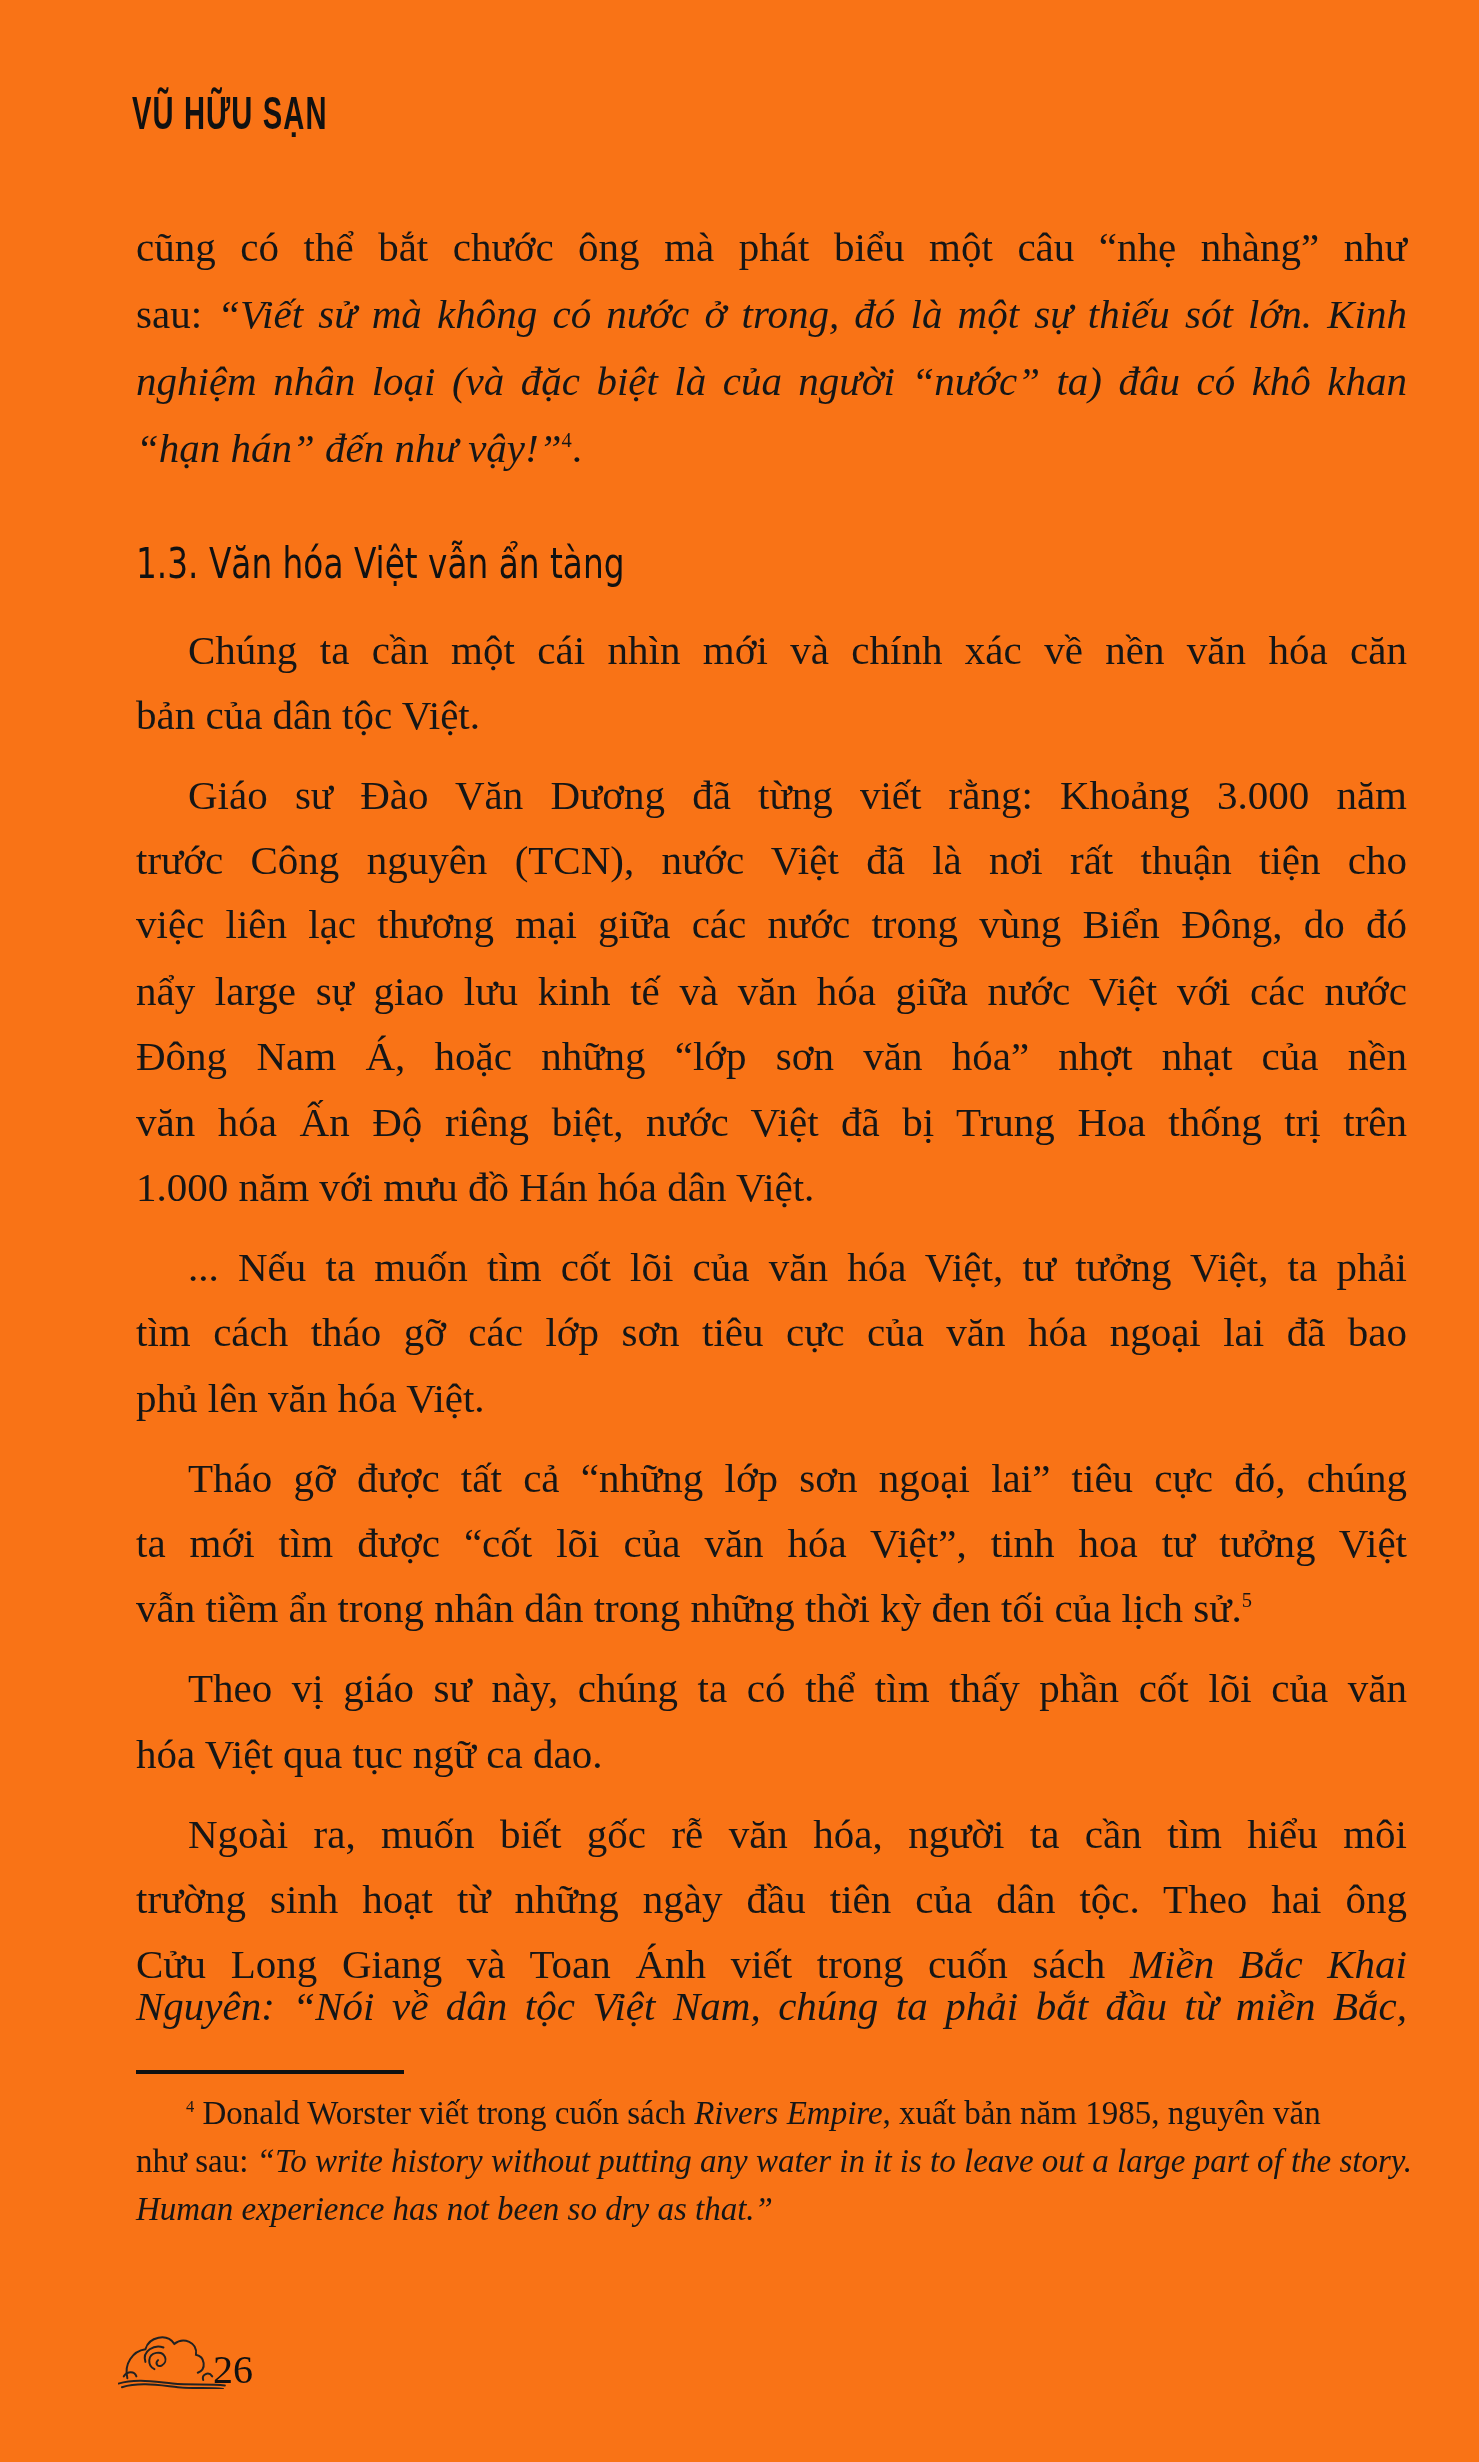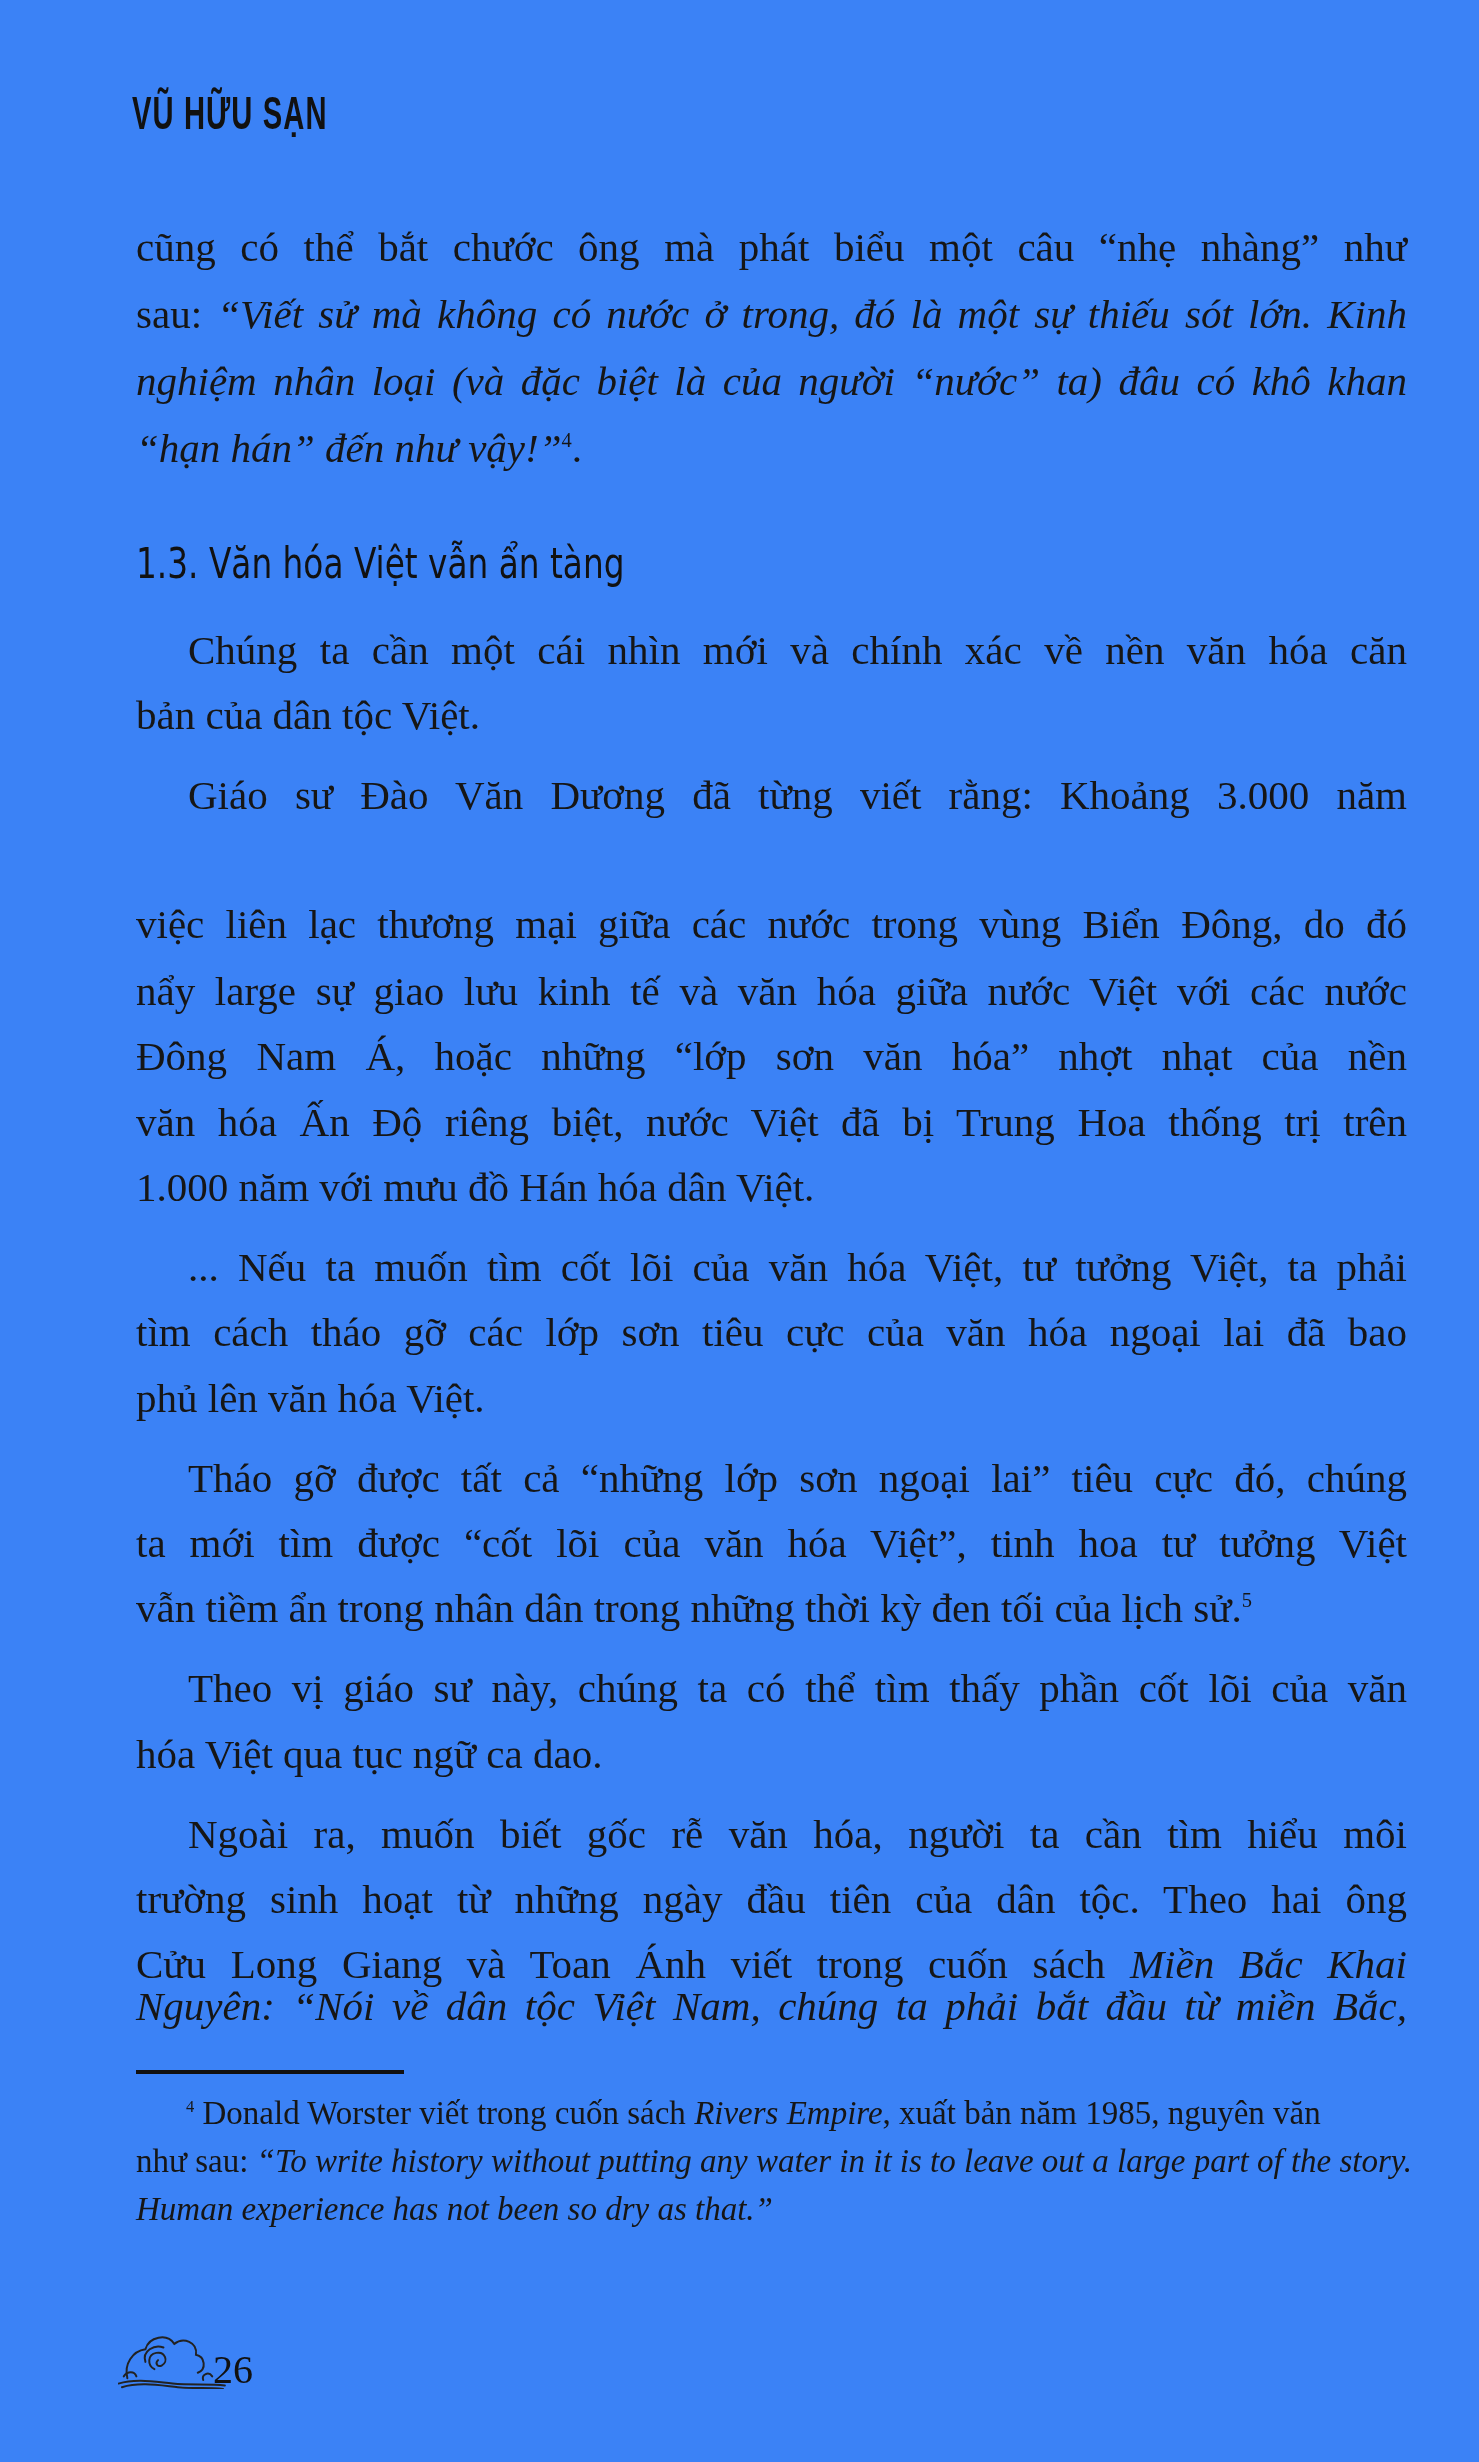--- a/index.html
+++ b/index.html
@@ -1,17 +1,17 @@
 <!DOCTYPE html>
 <html style="font-size:14.5px"><head>
 <meta charset="utf-8">
 <style>
   html, body { margin: 0; padding: 0; background: #ffffff; }
   body { width: 1479px; height: 2462px; position: relative; overflow: hidden; color: #141414; }
-  .page { position: absolute; left: 0; top: 0; width: 1479px; height: 2462px; background: #3b82f6; }
+  .page { position: absolute; left: 0; top: 0; width: 1479px; height: 2462px; background: #f97316; }
   .running-head {
     position: absolute; left: 132px; top: 87px; height: 51px;
     font-family: "Liberation Sans", sans-serif; font-weight: bold;
     font-size: 47px; line-height: 51px; letter-spacing: 1.8px;
     transform: scaleX(0.62); transform-origin: left center; color: #111;
   }
   .line {
     position: absolute; left: 136px; width: 1271px;
     font-family: "Liberation Serif", serif; font-size: 41px; line-height: 51px;
     white-space: nowrap; color: #161616;
@@ -49,20 +49,21 @@
   <div class="line justify" style="top:289px"><span>sau: </span><span class="it">“Viết sử mà không có nước ở trong, đó là một sự thiếu sót lớn. Kinh</span></div>
   <div class="line justify it" style="top:356px">nghiệm nhân loại (và đặc biệt là của người “nước” ta) đâu có khô khan</div>
   <div class="line" style="top:423px"><span class="it">“hạn hán” đến như vậy!”</span><sup>4</sup><span>.</span></div>
 
   <div class="heading">1.3. Văn hóa Việt vẫn ẩn tàng</div>
 
   <div class="line indent justify" style="top:625px">Chúng ta cần một cái nhìn mới và chính xác về nền văn hóa căn</div>
   <div class="line" style="top:690px">bản của dân tộc Việt.</div>
 
   <div class="line indent justify" style="top:770px">Giáo sư Đào Văn Dương đã từng viết rằng: Khoảng 3.000 năm</div>
+  <div class="line justify" style="top:835px">trước Công nguyên (TCN), nước Việt đã là nơi rất thuận tiện cho</div>
   <div class="line justify" style="top:899px">việc liên lạc thương mại giữa các nước trong vùng Biển Đông, do đó</div>
   <div class="line justify" style="top:966px">nẩy large sự giao lưu kinh tế và văn hóa giữa nước Việt với các nước</div>
   <div class="line justify" style="top:1031px">Đông Nam Á, hoặc những “lớp sơn văn hóa” nhợt nhạt của nền</div>
   <div class="line justify" style="top:1097px">văn hóa Ấn Độ riêng biệt, nước Việt đã bị Trung Hoa thống trị trên</div>
   <div class="line" style="top:1162px">1.000 năm với mưu đồ Hán hóa dân Việt.</div>
 
   <div class="line indent justify" style="top:1242px">... Nếu ta muốn tìm cốt lõi của văn hóa Việt, tư tưởng Việt, ta phải</div>
   <div class="line justify" style="top:1307px">tìm cách tháo gỡ các lớp sơn tiêu cực của văn hóa ngoại lai đã bao</div>
   <div class="line" style="top:1373px">phủ lên văn hóa Việt.</div>
 

